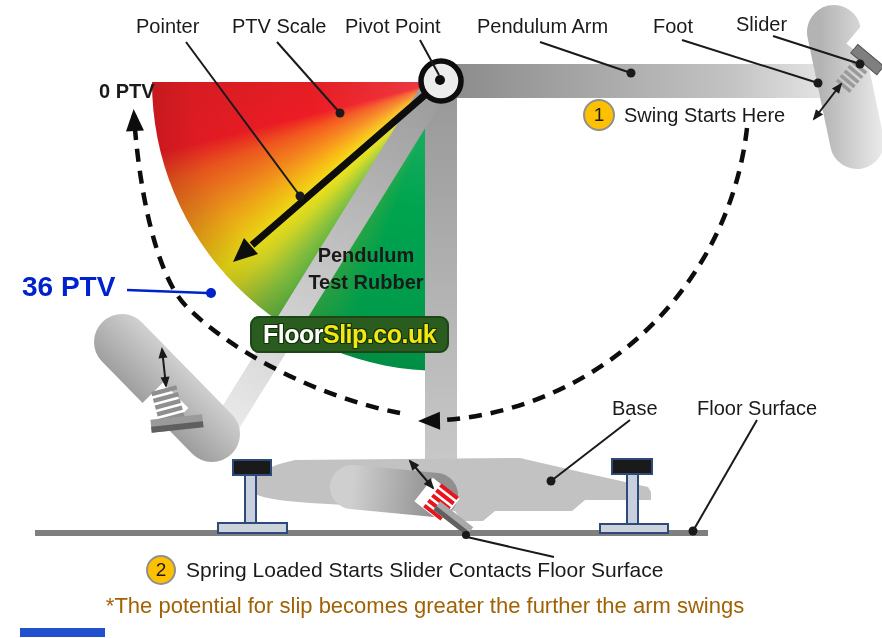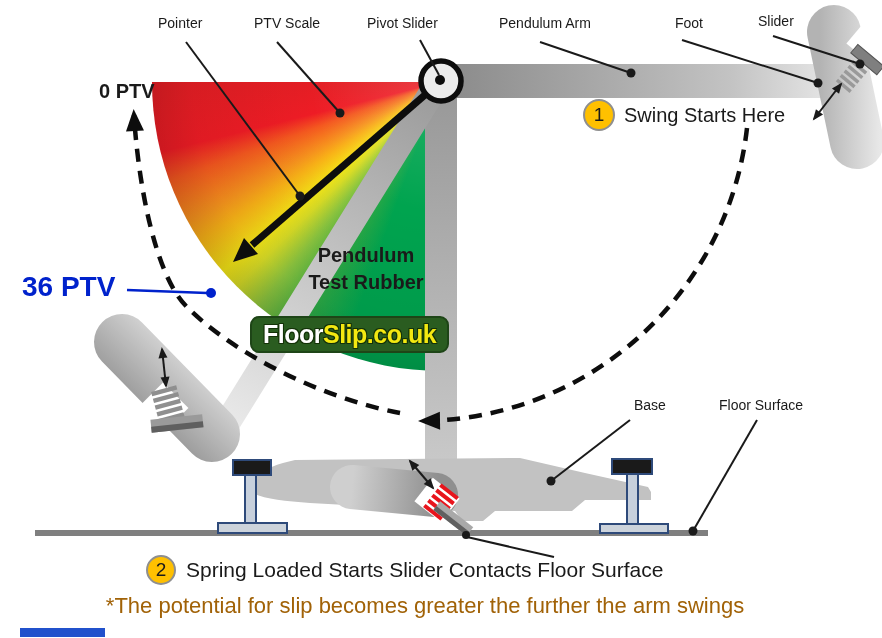--- a/index.html
+++ b/index.html
@@ -7,21 +7,21 @@
           font-family:"Liberation Sans", sans-serif;color:#1a1a1a;}
   .abs{position:absolute;}
   
   #scale-disc{left:152px;top:82px;width:289px;height:289px;border-radius:0 0 0 289px;
     background:
       radial-gradient(289px at 100% 0%, rgba(255,255,255,0.15) 0%, rgba(255,255,255,0) 45%, rgba(0,0,0,0.06) 86%, rgba(0,0,0,0.14) 100%),
       conic-gradient(from 180deg at 100% 0%,
         #00A44F 0deg, #00A44F 20deg, #2FA844 30deg, #8CC63F 39deg, #D8DC26 45deg,
         #F5E616 49deg, #F9B117 57deg, #F7941D 61deg, #F4581F 70deg, #EE1C25 76deg, #E31E24 90deg);}
   svg{position:absolute;left:0;top:0;}
-  .toplabel{font-size:14px;white-space:nowrap;margin-left:22px;}
+  .toplabel{font-size:20px;white-space:nowrap;}
   .numcircle{display:inline-flex;align-items:center;justify-content:center;
     width:30px;height:30px;border-radius:50%;background:#FFC000;border:2px solid #8f8f8f;
     font-size:19px;color:#1a1a1a;box-sizing:border-box;}
   #step1{display:flex;align-items:center;gap:9px;font-size:20px;}
   #step1 .numcircle{width:32px;height:32px;}
   #step3{width:114px;font-size:20px;line-height:29px;}
   #step3 .numcircle{vertical-align:-8px;margin-right:6px;}
   #reading{font-size:28px;font-weight:bold;color:#0022CC;white-space:nowrap;}
   #zero-ptv{font-size:20px;font-weight:bold;white-space:nowrap;}
   #scale-title{width:140px;text-align:center;font-size:20px;font-weight:bold;line-height:27px;}
@@ -193,21 +193,21 @@
         <circle cx="466" cy="535" r="4"></circle>
     </g>
     <g>
       <line x1="127" y1="290" x2="207" y2="293" stroke="#0022CC" stroke-width="2.5"></line>
       <circle cx="211" cy="293" r="5" fill="#0022CC"></circle>
     </g>
   </svg>
 
   <div class="abs toplabel" style="left:136px;top:15px;">Pointer</div>
   <div class="abs toplabel" style="left:232px;top:15px;">PTV Scale</div>
-  <div class="abs toplabel" style="left:345px;top:15px;">Pivot Slider</div>
+  <div class="abs toplabel" style="left:345px;top:15px;">Pivot Point</div>
   <div class="abs toplabel" style="left:477px;top:15px;">Pendulum Arm</div>
   <div class="abs toplabel" style="left:653px;top:15px;">Foot</div>
   <div class="abs toplabel" style="left:736px;top:13px;">Slider</div>
   <div class="abs toplabel" style="left:612px;top:397px;">Base</div>
   <div class="abs toplabel" style="left:697px;top:397px;">Floor Surface</div>
 
   <div class="abs" id="zero-ptv" style="left:99px;top:80px;">0 PTV</div>
 
 
   <div class="abs" id="reading" style="left:22px;top:271px;">36 PTV</div>

